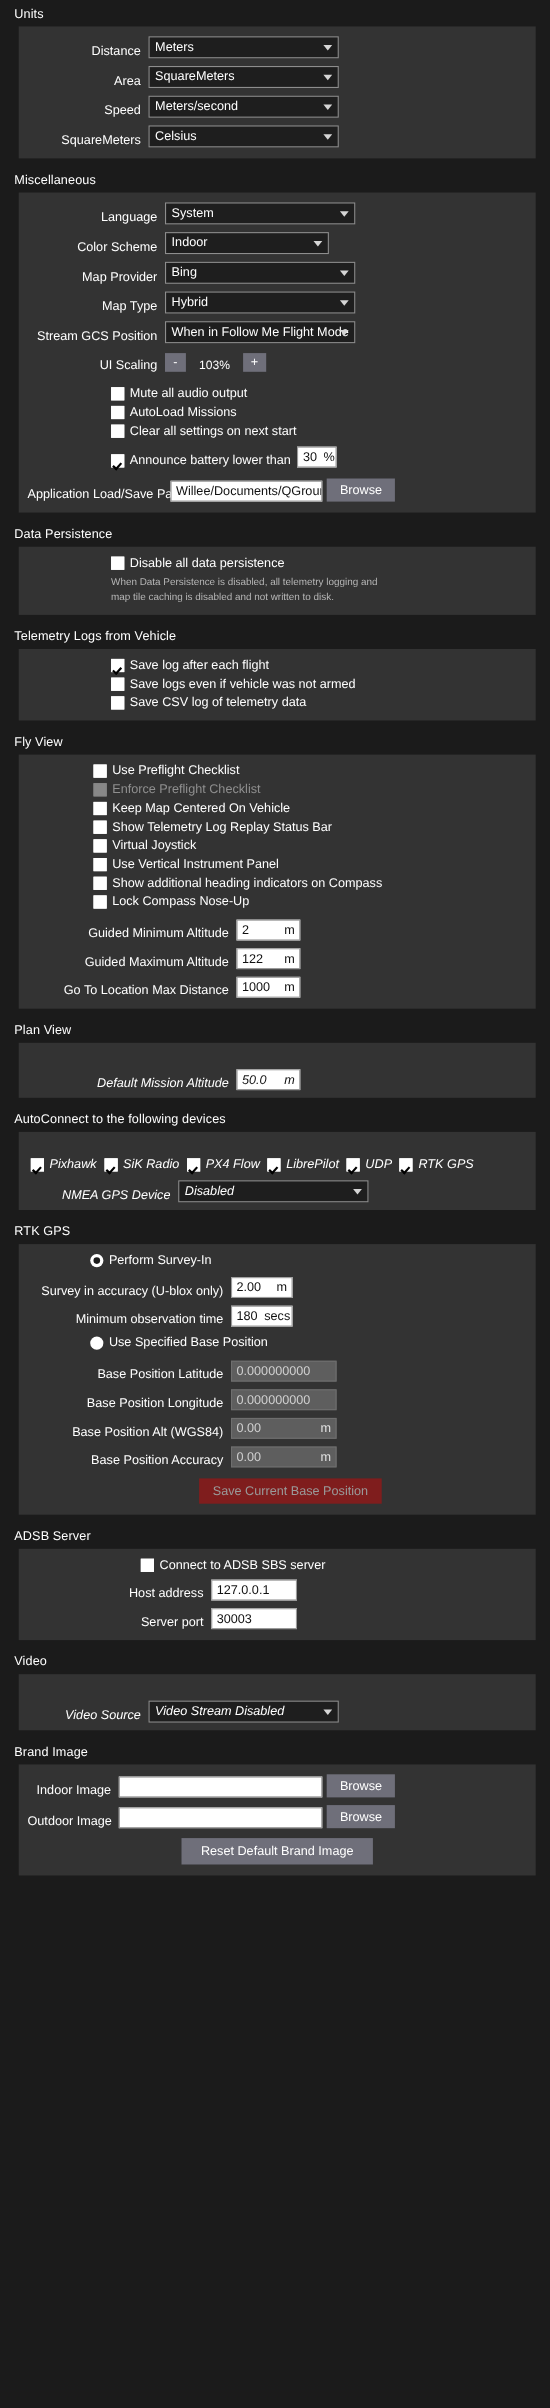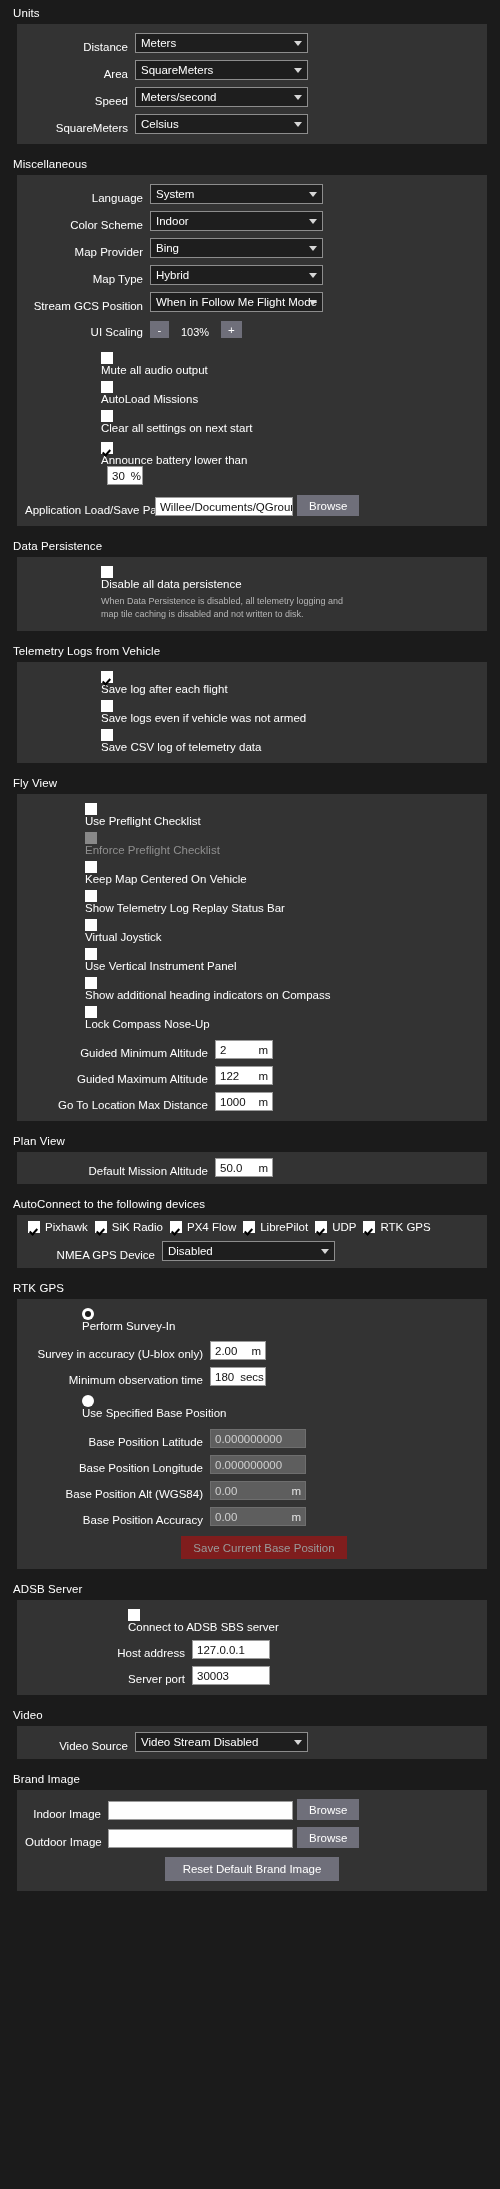--- a/index.html
+++ b/index.html
@@ -23,21 +23,21 @@
     color: #ffffff;
     font-size: 11.5px;
     padding: 7px 0 5px 13px;
     letter-spacing: .1px;
   }
   .panel {
     background: #333333;
     margin: 0 13px 0 17px;
     padding: 9px 8px 10px 8px;
   }
-  .panel.tight { padding-top: 6px; padding-bottom: 7px; }
+  .panel.tight { padding-top: 24px; padding-bottom: 7px; font-style: italic; }
 
   
   .row {
     display: flex;
     align-items: flex-end;
     margin-bottom: 7px;
   }
   .row:last-child { margin-bottom: 0; }
   .row.center { justify-content: center; }
 
@@ -111,23 +111,22 @@
     align-items: center;
     justify-content: center;
     cursor: pointer;
   }
   .btn.small { padding: 0 7px; min-width: 19px; height: 17px; }
   .btn.disabled { background: #7f1d1d; color: #9a9a9a; }
 
   
   .cb-row {
     display: flex;
-    align-items: flex-start;
+    align-items: flex-end;
     margin-bottom: 5px;
-    flex-direction: column;
   }
   .cb {
     width: 12px; height: 12px;
     background: #ffffff;
     border: 1px solid #ffffff;
     flex: 0 0 auto;
     position: relative;
     margin-right: 5px;
   }
   .cb.checked::after {
@@ -214,21 +213,21 @@
 
       <div class="row">
         <div class="lbl" style="width:125px">Language</div>
         <div class="combo" style="width:173px">
           <span>System</span>
           <span class="arrow"></span>
         </div>
       </div>
       <div class="row">
         <div class="lbl" style="width:125px">Color Scheme</div>
-        <div class="combo" style="width:173px">
+        <div class="combo" style="width:149px">
           <span>Indoor</span>
           <span class="arrow"></span>
         </div>
       </div>
       <div class="row">
         <div class="lbl" style="width:125px">Map Provider</div>
         <div class="combo" style="width:173px">
           <span>Bing</span>
           <span class="arrow"></span>
         </div>

